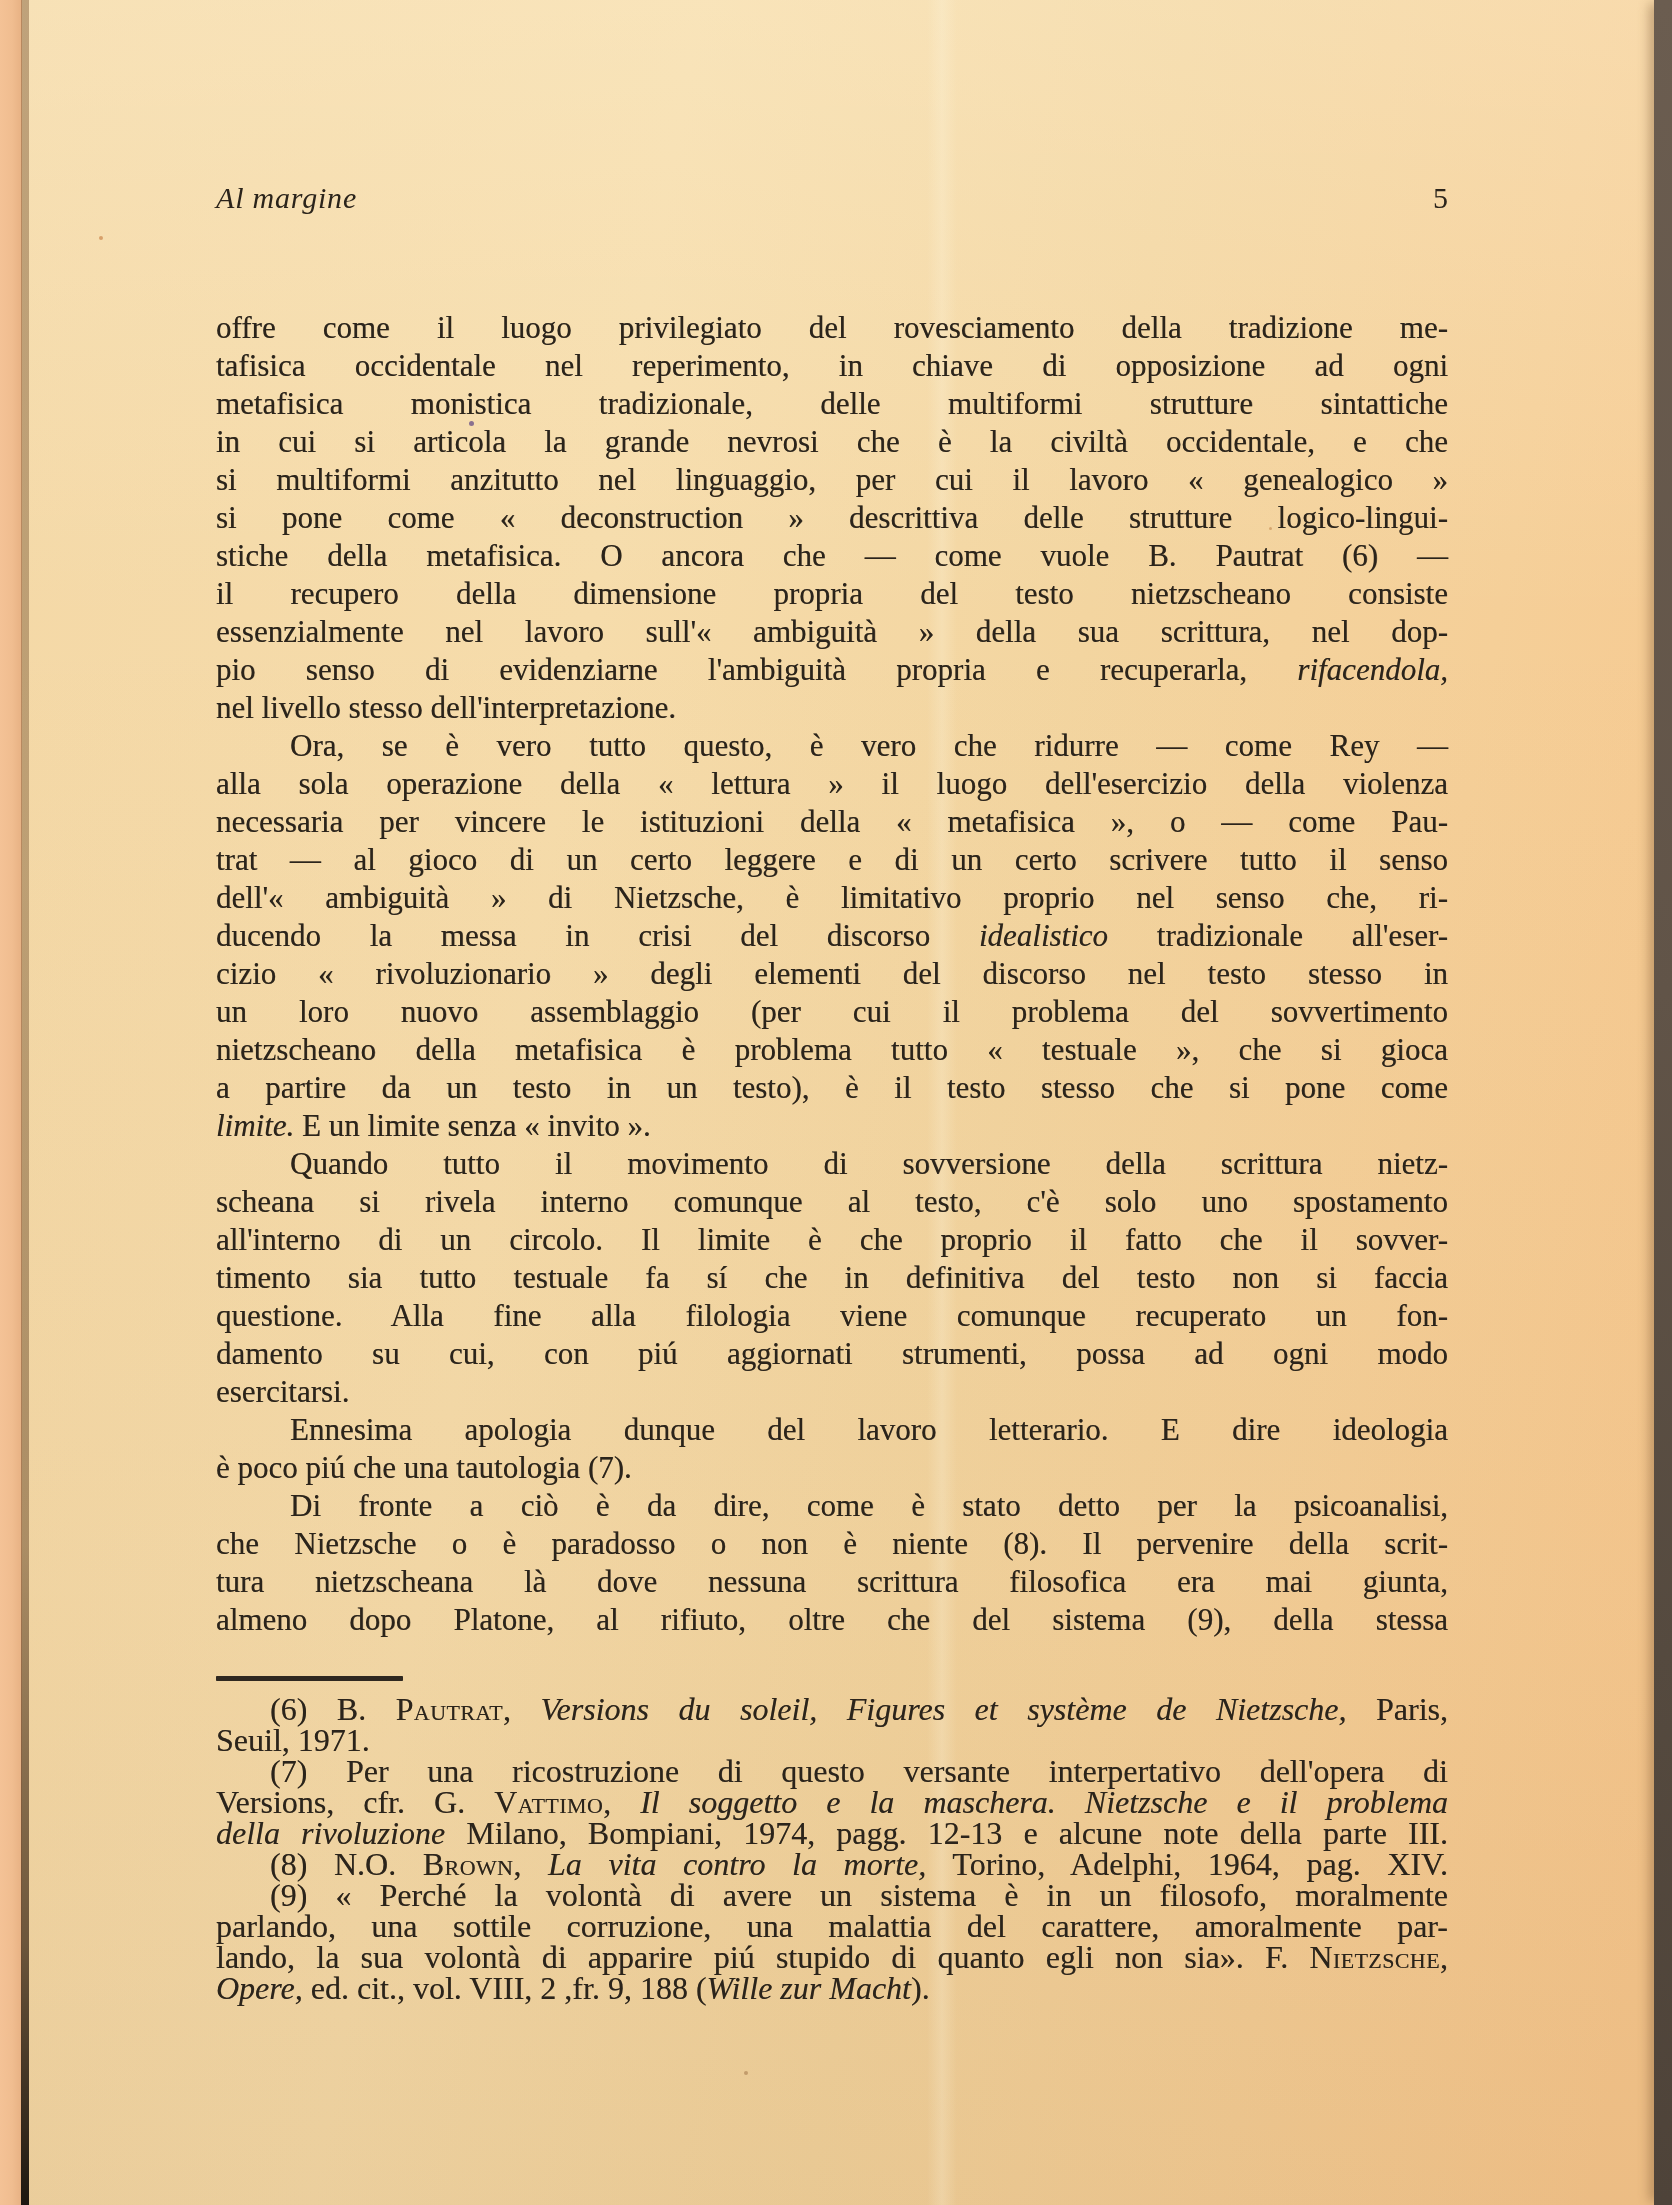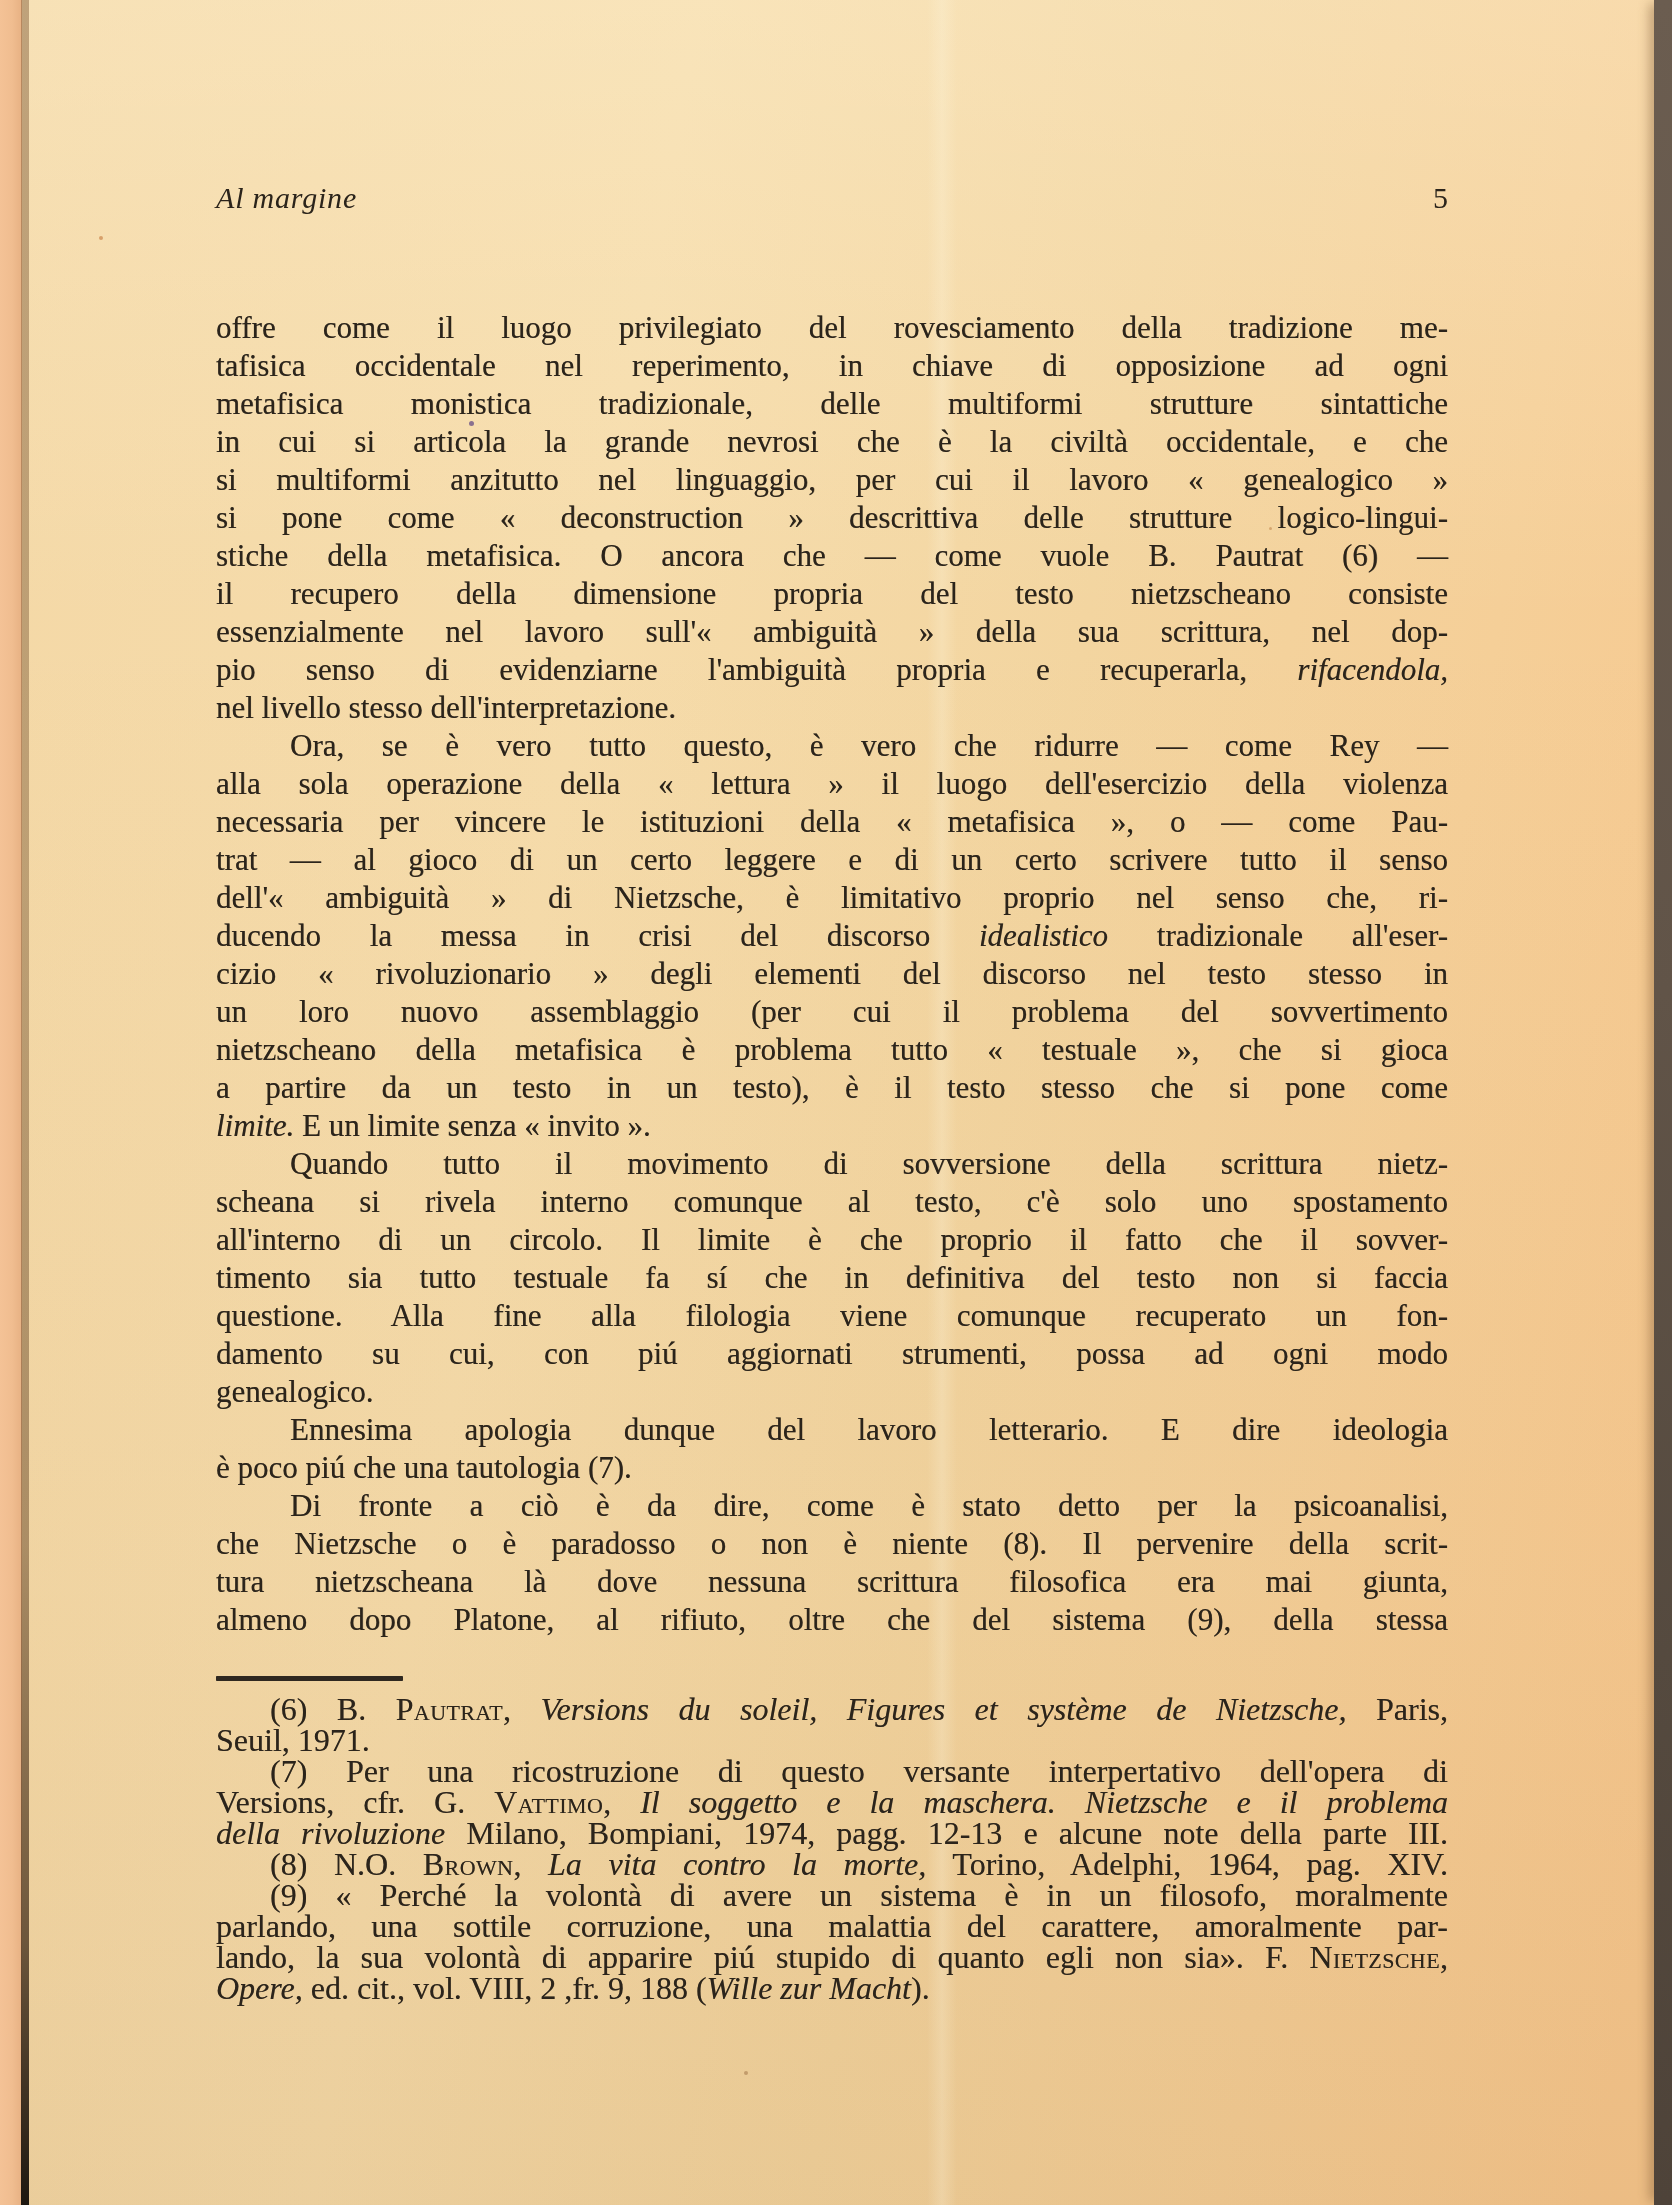--- a/index.html
+++ b/index.html
@@ -117,21 +117,21 @@
         <div class="line"><span>a partire da un testo in un testo), è il testo stesso che si pone come</span></div>
         <div class="line noj"><span class="it">limite.</span><span> E un limite senza « invito ».</span></div>
       </div>
       <div>
         <div class="line ind"><span>Quando tutto il movimento di sovversione della scrittura nietz-</span></div>
         <div class="line"><span>scheana si rivela interno comunque al testo, c'è solo uno spostamento</span></div>
         <div class="line"><span>all'interno di un circolo. Il limite è che proprio il fatto che il sovver-</span></div>
         <div class="line"><span>timento sia tutto testuale fa sí che in definitiva del testo non si faccia</span></div>
         <div class="line"><span>questione. Alla fine alla filologia viene comunque recuperato un fon-</span></div>
         <div class="line"><span>damento su cui, con piú aggiornati strumenti, possa ad ogni modo</span></div>
-        <div class="line noj"><span>genealogico.</span></div>
+        <div class="line noj"><span>esercitarsi.</span></div>
       </div>
       <div>
         <div class="line ind"><span>Ennesima apologia dunque del lavoro letterario. E dire ideologia</span></div>
         <div class="line noj"><span>è poco piú che una tautologia (7).</span></div>
       </div>
       <div>
         <div class="line ind"><span>Di fronte a ciò è da dire, come è stato detto per la psicoanalisi,</span></div>
         <div class="line"><span>che Nietzsche o è paradosso o non è niente (8). Il pervenire della scrit-</span></div>
         <div class="line"><span>tura nietzscheana là dove nessuna scrittura filosofica era mai giunta,</span></div>
         <div class="line"><span>almeno dopo Platone, al rifiuto, oltre che del sistema (9), della stessa</span></div>

